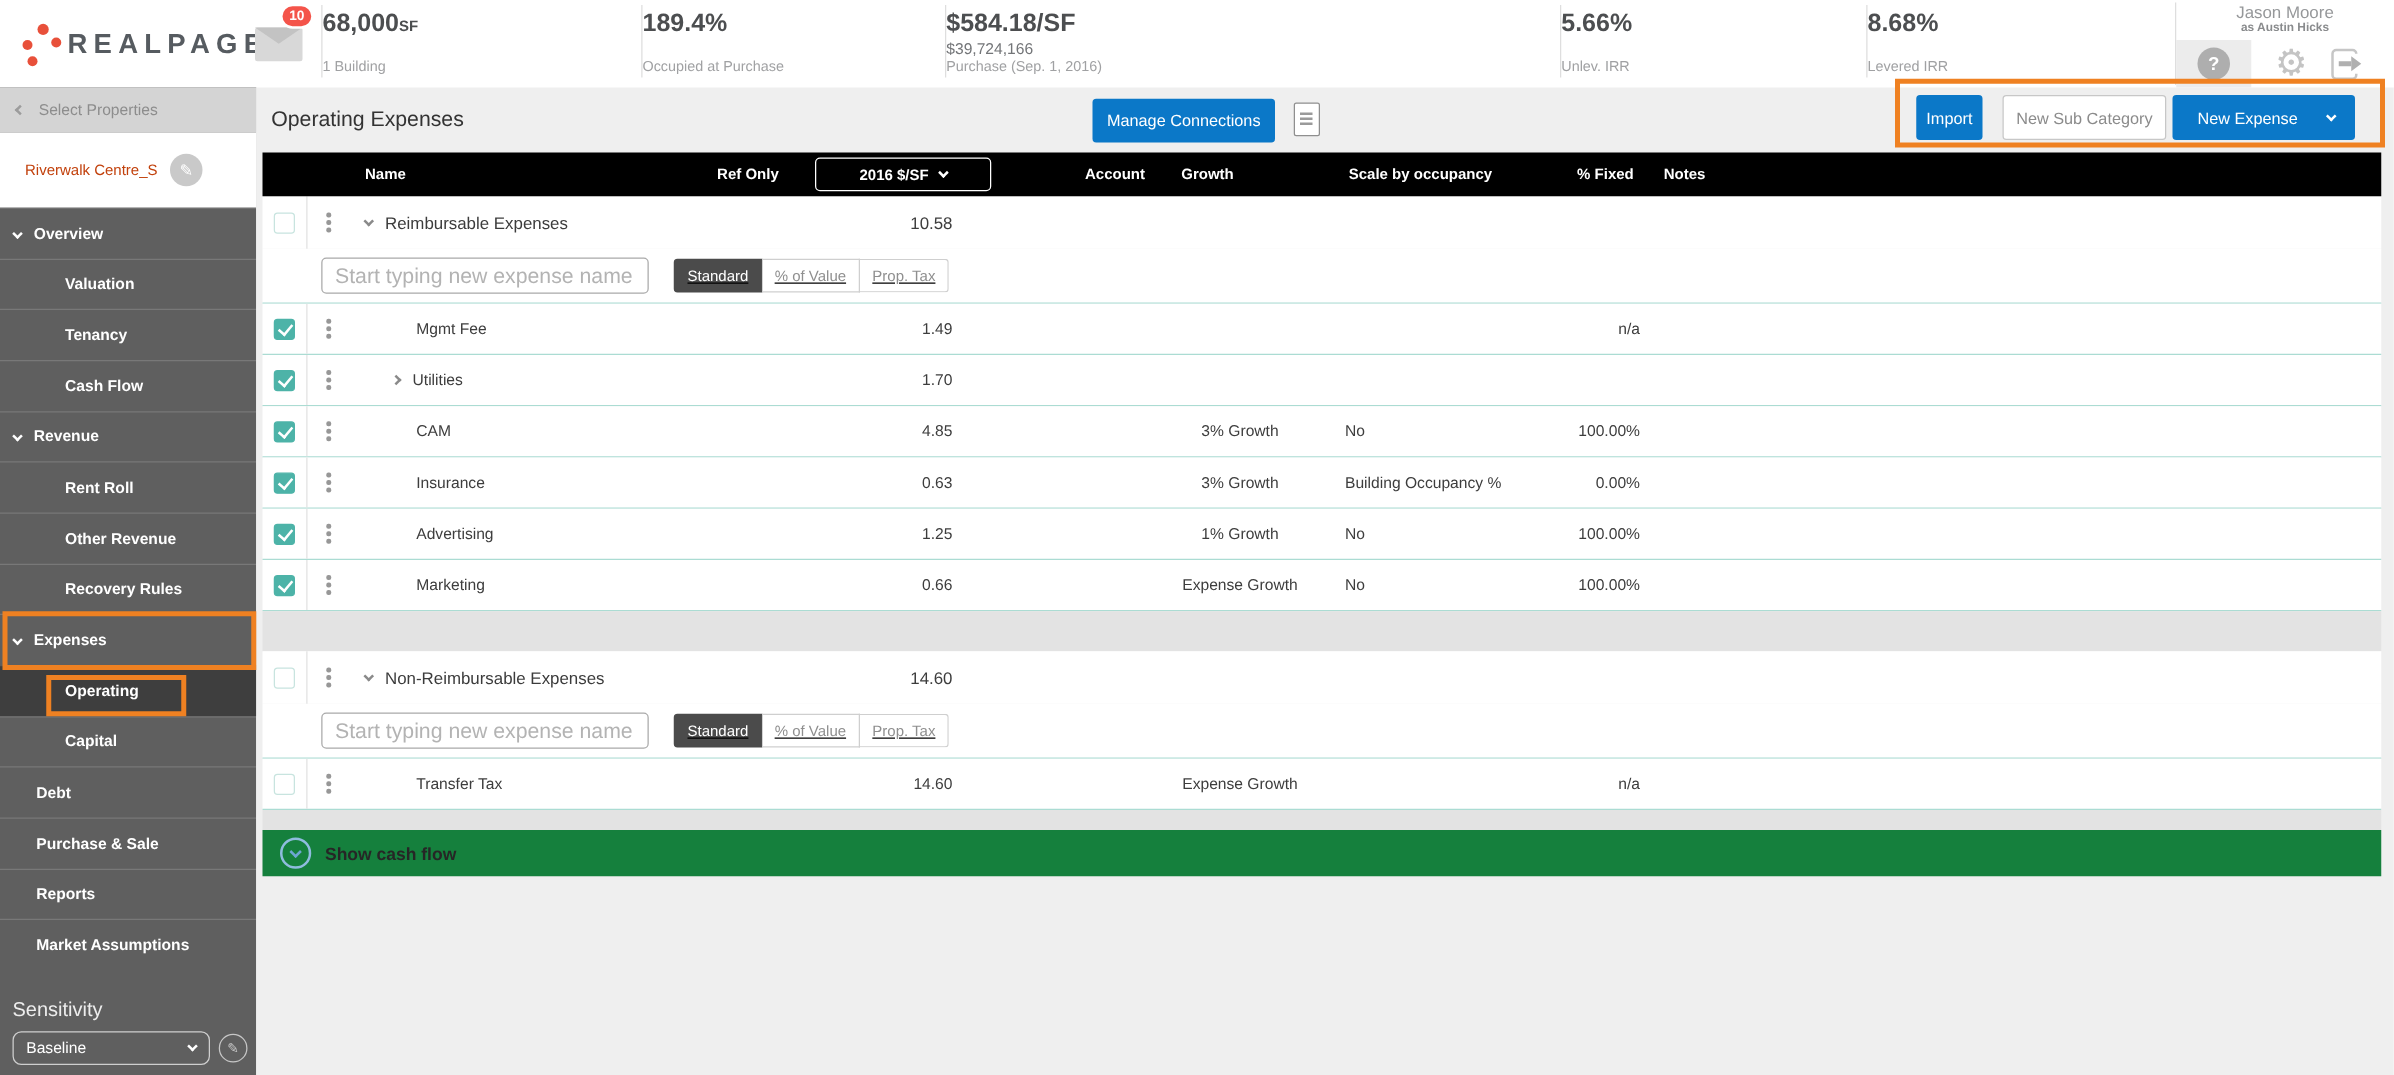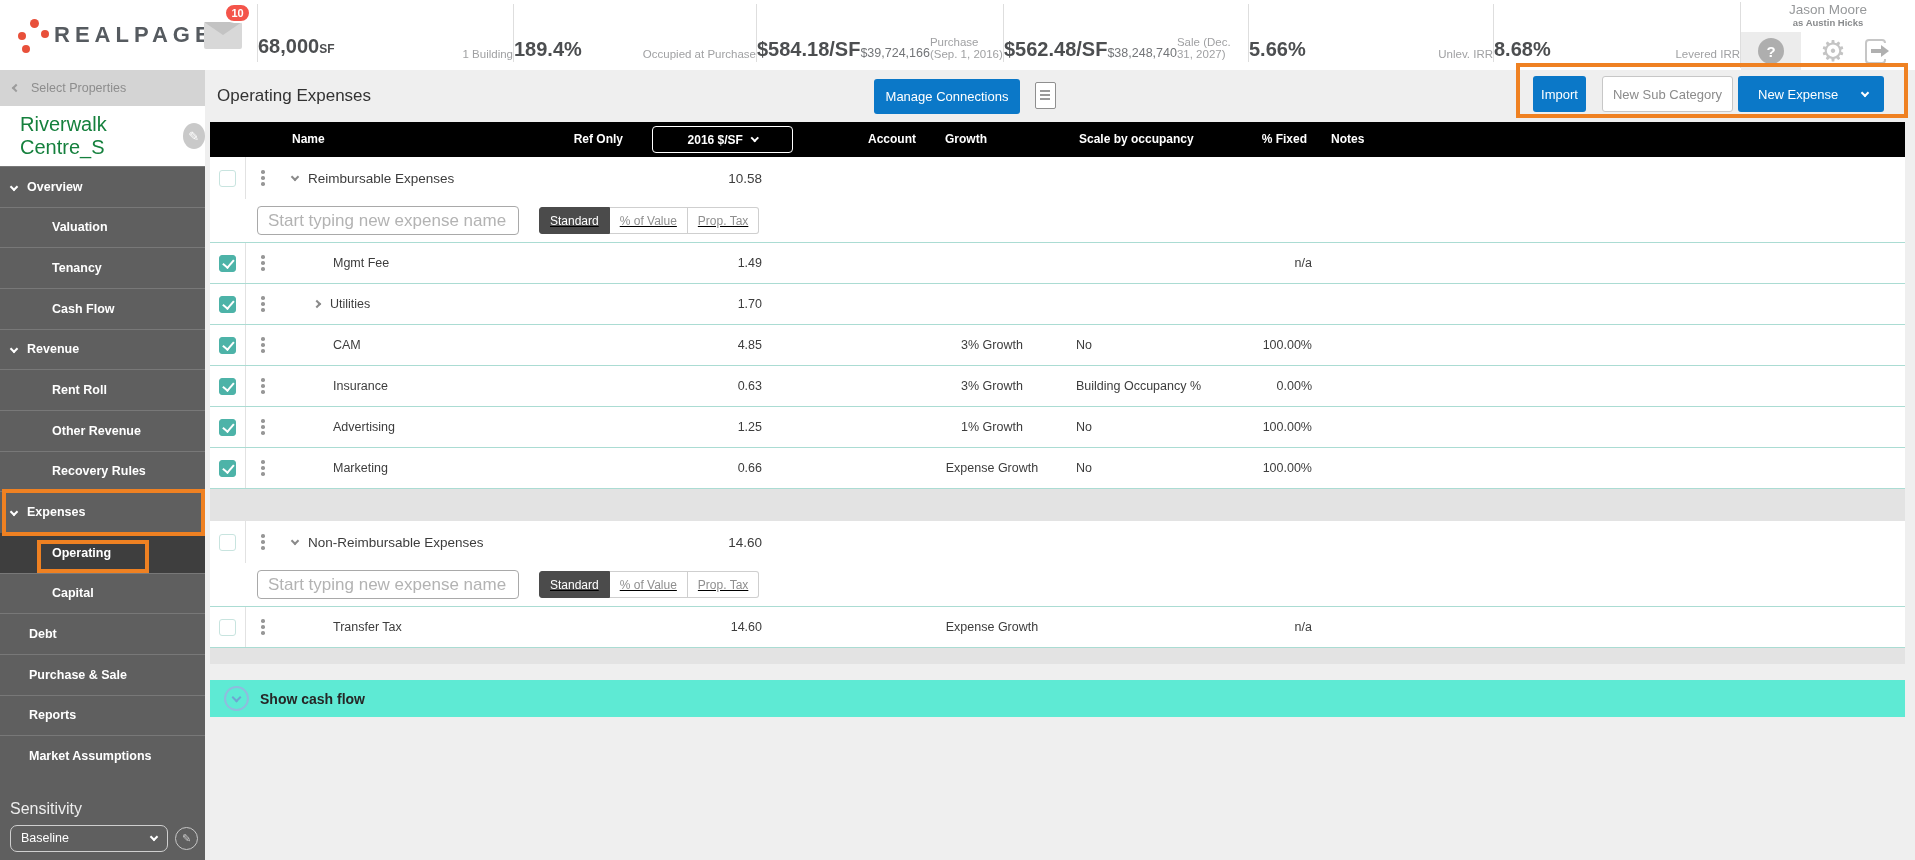--- a/index.html
+++ b/index.html
@@ -23,22 +23,22 @@
   .logo-text { font-size:22px; font-weight:bold; color:#565b60; letter-spacing:5px; margin-left:6px; }
   .envelope { position:absolute; left:204px; top:22px; width:38px; height:27px;
     background:#d8d8d8; border-radius:2px; }
   .envelope::before { content:""; position:absolute; left:0; top:0;
     border-left:19px solid transparent; border-right:19px solid transparent;
     border-top:13px solid #c3c3c3; }
   .inbox-badge { position:absolute; left:224px; top:3px; min-width:27px; height:20px;
     background:#f4544a; border:2px solid #fff; border-radius:11px; color:#fff;
     font-size:11px; font-weight:bold; display:flex; align-items:center; justify-content:center;
     padding:0 5px; }
-  .kpi { position:absolute; top:4px; height:58px; display:flex; flex-direction:row;
-    align-items:flex-end; justify-content:space-between; padding:4px 0 2px;
+  .kpi { position:absolute; top:4px; height:58px; display:flex; flex-direction:column;
+    align-items:flex-start; justify-content:space-between; padding:4px 0 2px;
     border-left:1px solid #dedede; }
   .kpi-val { font-size:20px; font-weight:bold; color:#4c4e50; line-height:22px; }
   .kpi-suffix { font-size:12px; font-weight:bold; }
   .kpi-sub { font-size:12.5px; color:#737578; line-height:13px; }
   .kpi-label { font-size:11.5px; color:#a0a1a3; }
   .user-block { position:absolute; left:1740px; top:2px; width:175px; height:66px;
     border-left:1px solid #dedede; text-align:center; }
   .user-name { font-size:13.5px; color:#96989a; line-height:15px; }
   .user-imp { font-size:9.5px; font-weight:bold; color:#898b8d; }
   .hdr-icons { position:absolute; left:0; top:30px; width:175px; height:38px;
@@ -55,21 +55,21 @@
   .exit-arrow b { width:10px; height:3.5px; background:#b0b0b0; }
   .exit-arrow s { width:0; height:0; border-left:8px solid #b0b0b0;
     border-top:6px solid transparent; border-bottom:6px solid transparent; }
 
   
   .sidebar { position:absolute; left:0; top:70px; width:205px; height:790px; background:#5f5f5f; }
   .select-props { height:36px; background:#d4d4d4; color:#8d8d8d; font-size:12.5px;
     display:flex; align-items:center; padding-left:13px; cursor:pointer; }
   .select-props .chev { width:6px; height:6px; color:#9c9c9c; margin-right:12px; }
   .property-row { height:60px; background:#fff; display:flex; align-items:center; padding-left:20px; }
-  .property-name { font-size:20px; color:#15803d; }
+  .property-name { font-size:12px; color:#c2410c; }
   .pencil-circle { width:26px; height:26px; border-radius:50%; background:#c9c9c9; color:#fff;
     font-size:13px; display:flex; align-items:center; justify-content:center; margin-left:10px; cursor:pointer; }
   .nav-item { height:40.66px; display:flex; align-items:center; color:#fff;
     font-size:12.5px; font-weight:bold; border-top:1px solid rgba(255,255,255,.16); cursor:pointer; }
   .nav-item:first-child { border-top:none; }
   .nav-parent { padding-left:11px; }
   .nav-parent .chev { width:6px; height:6px; color:#fff; margin-right:10px; }
   .nav-child { padding-left:52px; }
   .nav-plain { padding-left:29px; }
   .nav-active { background:#3e3e3e; }
@@ -143,21 +143,21 @@
     padding:0 10px; font-size:17px; font-family:"Liberation Sans",sans-serif; color:#444; }
   .exp-input::placeholder { color:#b3b3b3; }
   .seg { display:flex; margin-left:20px; height:27px;text-decoration:underline; }
   .seg-btn { height:27px; background:#fff; border:1px solid #cfcfcf; border-left:none;
     color:#8f8f8f; font-size:12px; font-family:"Liberation Sans",sans-serif; cursor:pointer; padding:0 10px; }
   .seg-btn.first { border-left:1px solid #cfcfcf; border-radius:3px 0 0 3px; }
   .seg-btn.last { border-radius:0 3px 3px 0; }
   .seg-btn.active { background:#4b4b4b; border-color:#4b4b4b; color:#fff; }
 
   .gap-band { background:#e3e3e3; }
-  .cashflow-row { height:37px; background:#5eead4; display:flex; align-items:center;margin-top:16px; }
+  .cashflow-row { height:37px; background:#15803d; display:flex; align-items:center; }
   .cf-circle { width:25px; height:25px; border-radius:50%; border:2px solid #8fbcde;
     margin-left:14px; display:flex; align-items:center; justify-content:center; cursor:pointer; }
   .cf-circle .chev { width:7px; height:7px; color:#6ea6d2; margin-top:-3px; }
   .cf-label { margin-left:11px; font-size:14px; color:#262626; font-weight:bold; }
 
   
   .ann { position:absolute; border:4px solid #ef8122; pointer-events:none; }
 </style>
 </head>
 <body>
@@ -180,25 +180,20 @@
     <div class="kpi-label">1 Building</div>
   </div>
   <div class="kpi" style="left:513px;width:243px">
     <div class="kpi-val">189.4%</div>
     <div class="kpi-label">Occupied at Purchase</div>
   </div>
   <div class="kpi" style="left:756px;width:247px">
     <div class="kpi-val">$584.18/SF</div>
     <div class="kpi-sub">$39,724,166</div>
     <div class="kpi-label">Purchase (Sep. 1, 2016)</div>
-  </div>
-  <div class="kpi" style="left:1003px;width:245px">
-    <div class="kpi-val">$562.48/SF</div>
-    <div class="kpi-sub">$38,248,740</div>
-    <div class="kpi-label">Sale (Dec. 31, 2027)</div>
   </div>
   <div class="kpi" style="left:1248px;width:245px">
     <div class="kpi-val">5.66%</div>
     <div class="kpi-label">Unlev. IRR</div>
   </div>
   <div class="kpi" style="left:1493px;width:247px">
     <div class="kpi-val">8.68%</div>
     <div class="kpi-label">Levered IRR</div>
   </div>
 

